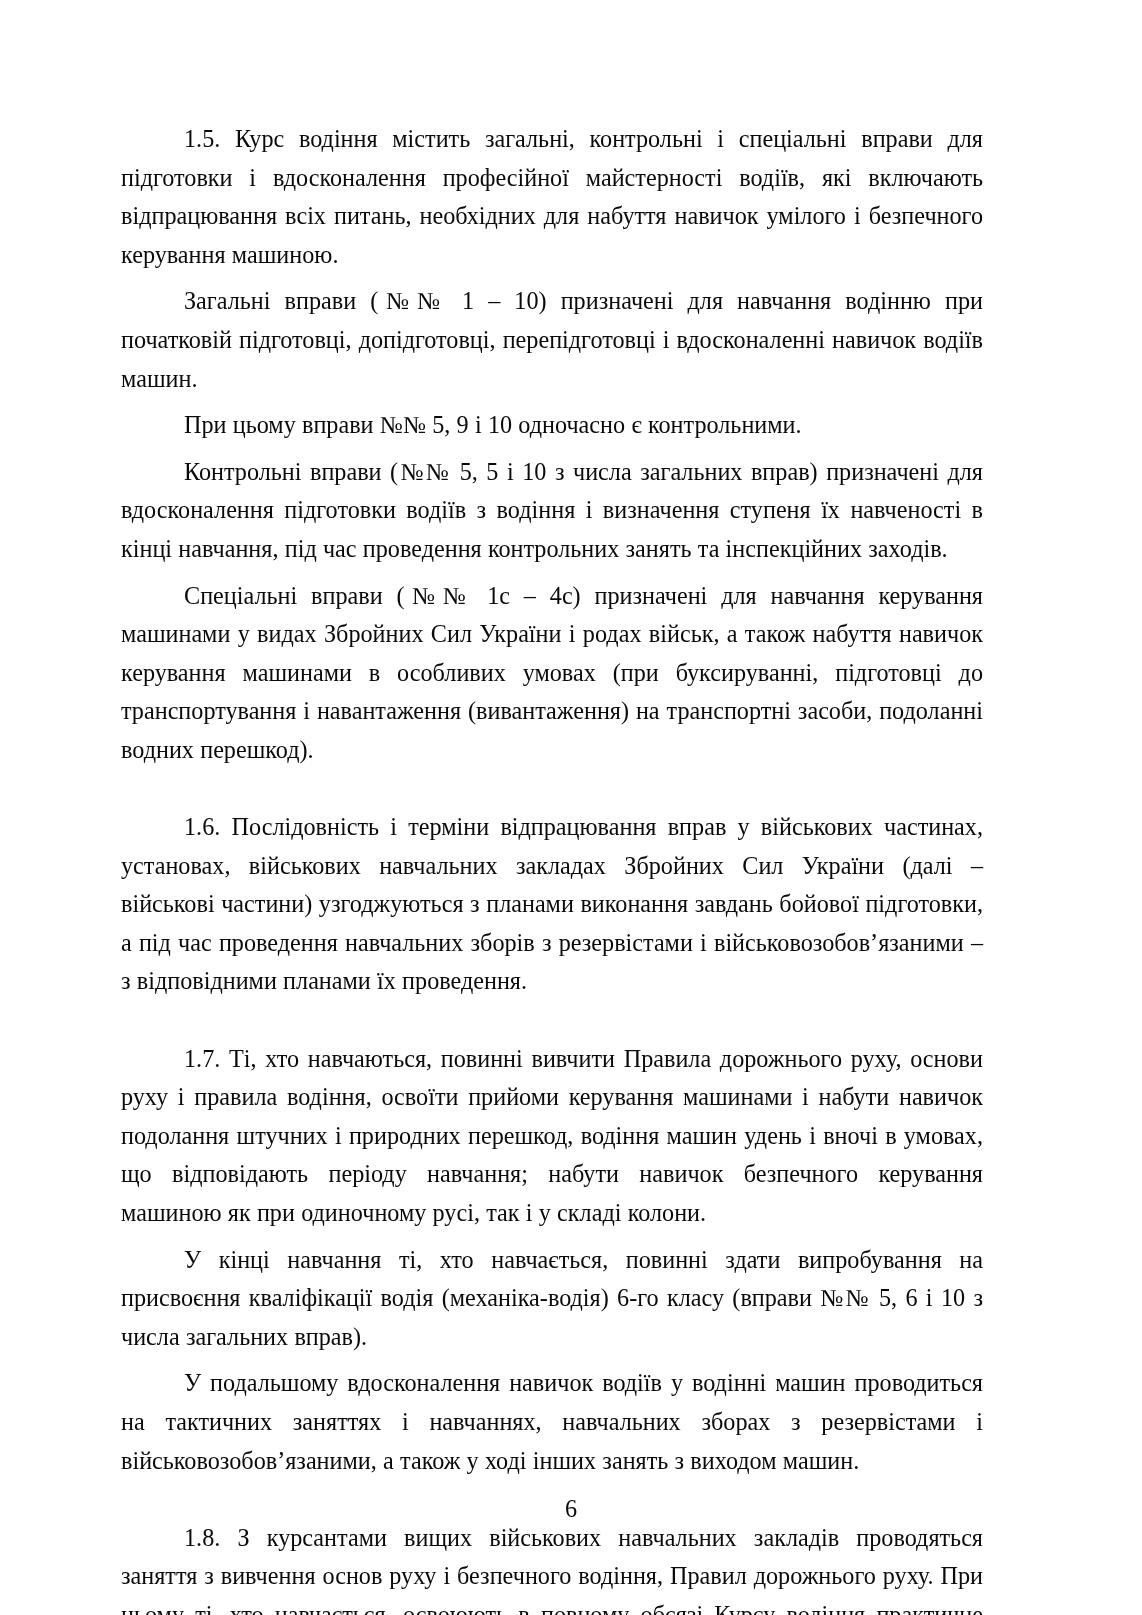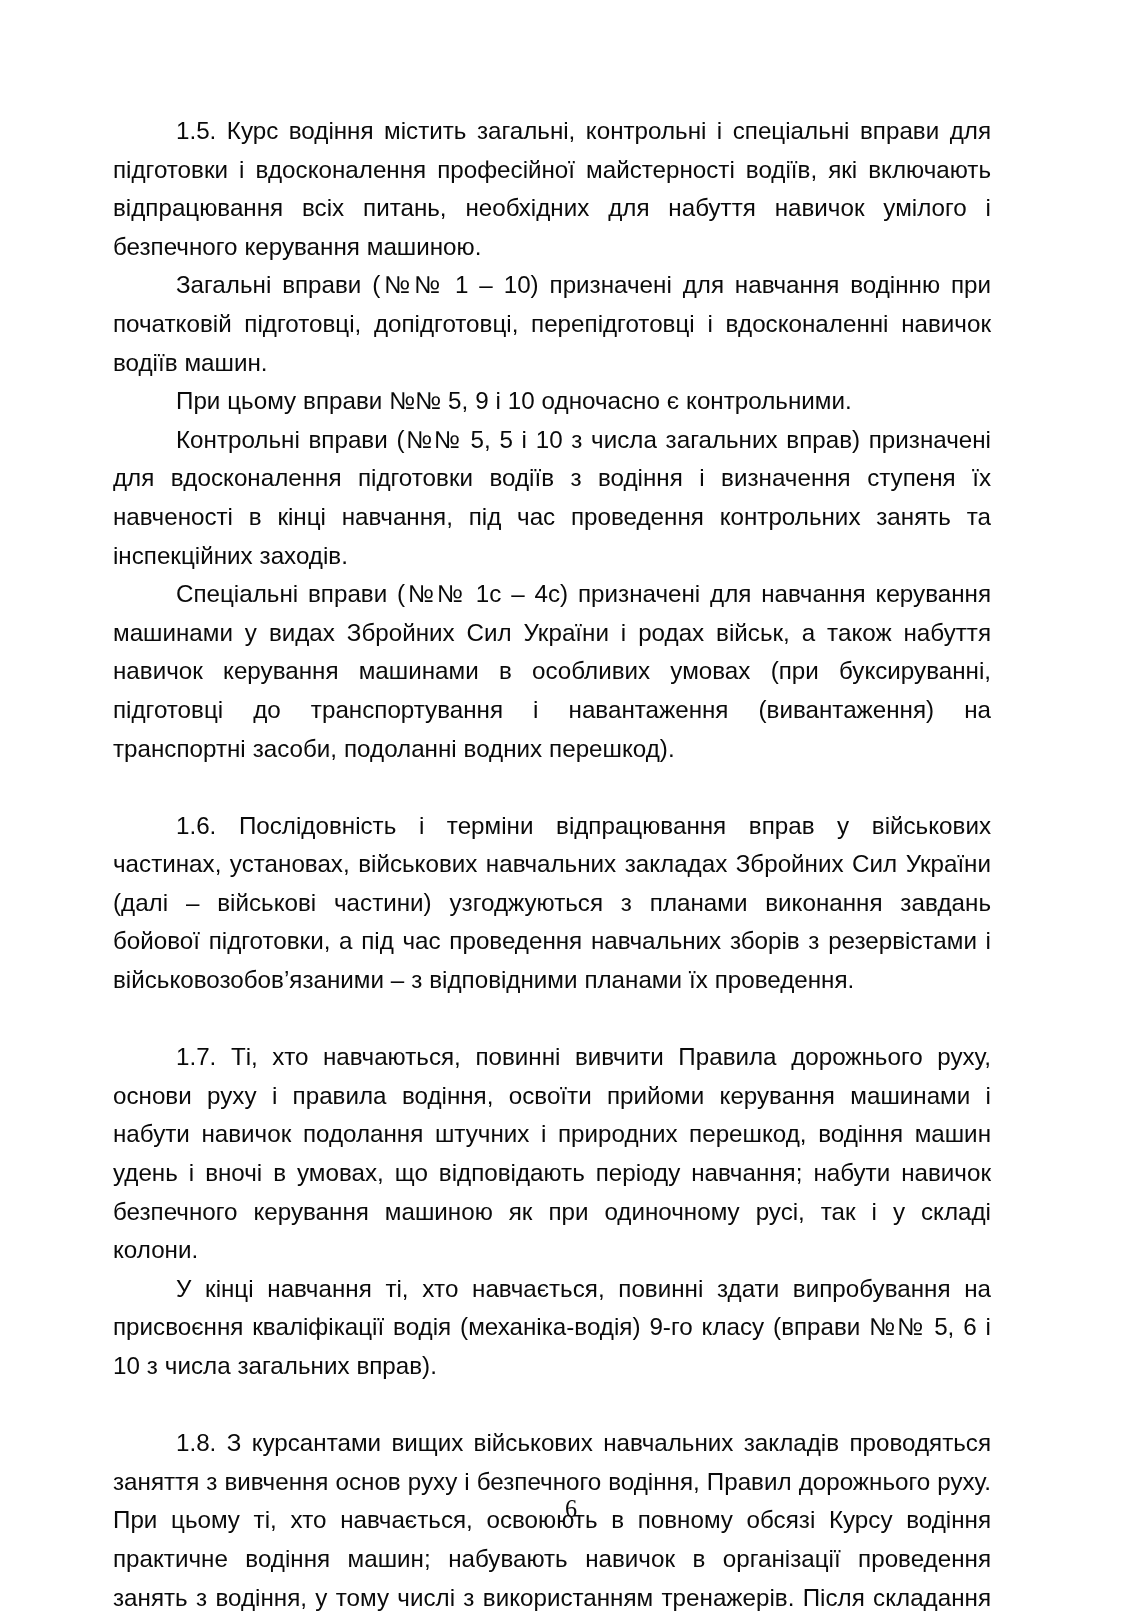--- a/index.html
+++ b/index.html
@@ -20,28 +20,28 @@
   }
 
   .content {
     position: absolute;
     left: 113px;
     top: 112px;
     width: 878px;
   }
 
   .para {
-    font-family: Liberation Sans, sans-serif;
+    font-family: Liberation Serif, serif;
     font-size: 24.2px;
     line-height: 38.6px;
     color: #0a0a0a;
     text-align: justify;
     text-justify: inter-word;
     text-indent: 63px;
-    margin: 0;
+    margin: 8px;
     hyphens: none;
     -webkit-hyphens: none;
     word-spacing: 0.2px;
   }
 
   
   .clause-gap {
     margin-top: 38.6px;
   }
 
@@ -66,21 +66,22 @@
 
     <p class="para">1.5. Курс водіння містить загальні, контрольні і спеціальні вправи для підготовки і вдосконалення професійної майстерності водіїв, які включають відпрацювання всіх питань, необхідних для набуття навичок умілого і безпечного керування машиною.</p>
     <p class="para">Загальні вправи (№№ 1 – 10) призначені для навчання водінню при початковій підготовці, допідготовці, перепідготовці і вдосконаленні навичок водіїв машин.</p>
     <p class="para">При цьому вправи №№ 5, 9 і 10 одночасно є контрольними.</p>
     <p class="para">Контрольні вправи (№№ 5, 5 і 10 з числа загальних вправ) призначені для вдосконалення підготовки водіїв з водіння і визначення ступеня їх навченості в кінці навчання, під час проведення контрольних занять та інспекційних заходів.</p>
     <p class="para">Спеціальні вправи (№№ 1с – 4с) призначені для навчання керування машинами у видах Збройних Сил України і родах військ, а також набуття навичок керування машинами в особливих умовах (при буксируванні, підготовці до транспортування і навантаження (вивантаження) на транспортні засоби, подоланні водних перешкод).</p>
 
     <p class="para clause-gap">1.6. Послідовність і терміни відпрацювання вправ у військових частинах, установах, військових навчальних закладах Збройних Сил України (далі – військові частини) узгоджуються з планами виконання завдань бойової підготовки, а під час проведення навчальних зборів з резервістами і військовозобов’язаними – з відповідними планами їх проведення.</p>
 
     <p class="para clause-gap">1.7. Ті, хто навчаються, повинні вивчити Правила дорожнього руху, основи руху і правила водіння, освоїти прийоми керування машинами і набути навичок подолання штучних і природних перешкод, водіння машин удень і вночі в умовах, що відповідають періоду навчання; набути навичок безпечного керування машиною як при одиночному русі, так і у складі колони.</p>
-    <p class="para">У кінці навчання ті, хто навчається, повинні здати випробування на присвоєння кваліфікації водія (механіка-водія) 9-го класу (вправи №№ 5, 6 і 10 з числа загальних вправ).</p>
+    <p class="para">У кінці навчання ті, хто навчається, повинні здати випробування на присвоєння кваліфікації водія (механіка-водія) 6-го класу (вправи №№ 5, 6 і 10 з числа загальних вправ).</p>
+    <p class="para">У подальшому вдосконалення навичок водіїв у водінні машин проводиться на тактичних заняттях і навчаннях, навчальних зборах з резервістами і військовозобов’язаними, а також у ході інших занять з виходом машин.</p>
 
     <p class="para clause-gap">1.8. З курсантами вищих військових навчальних закладів проводяться заняття з вивчення основ руху і безпечного водіння, Правил дорожнього руху. При цьому ті, хто навчається, освоюють в повному обсязі Курсу водіння практичне водіння машин; набувають навичок в організації проведення занять з водіння, у тому числі з використанням тренажерів. Після складання випробувань їм присвоюється кваліфікація водія 3-го класу.</p>
 
   </div>
 
   <div class="page-number">6</div>
 
 </div>
 
 </body></html>

